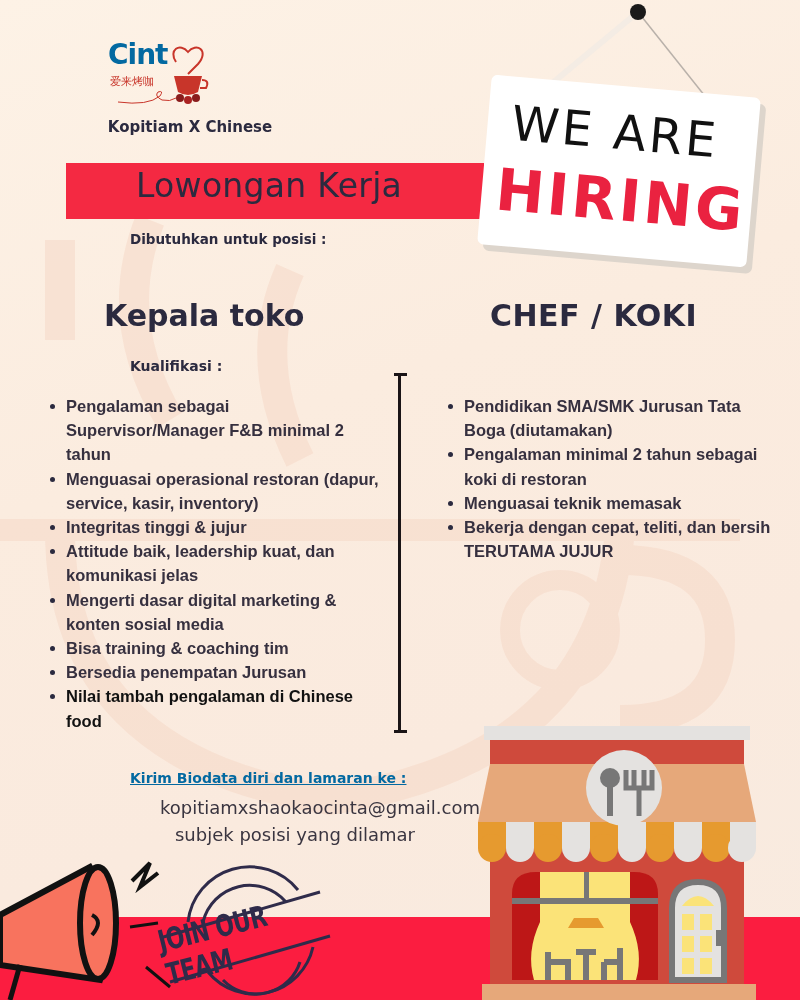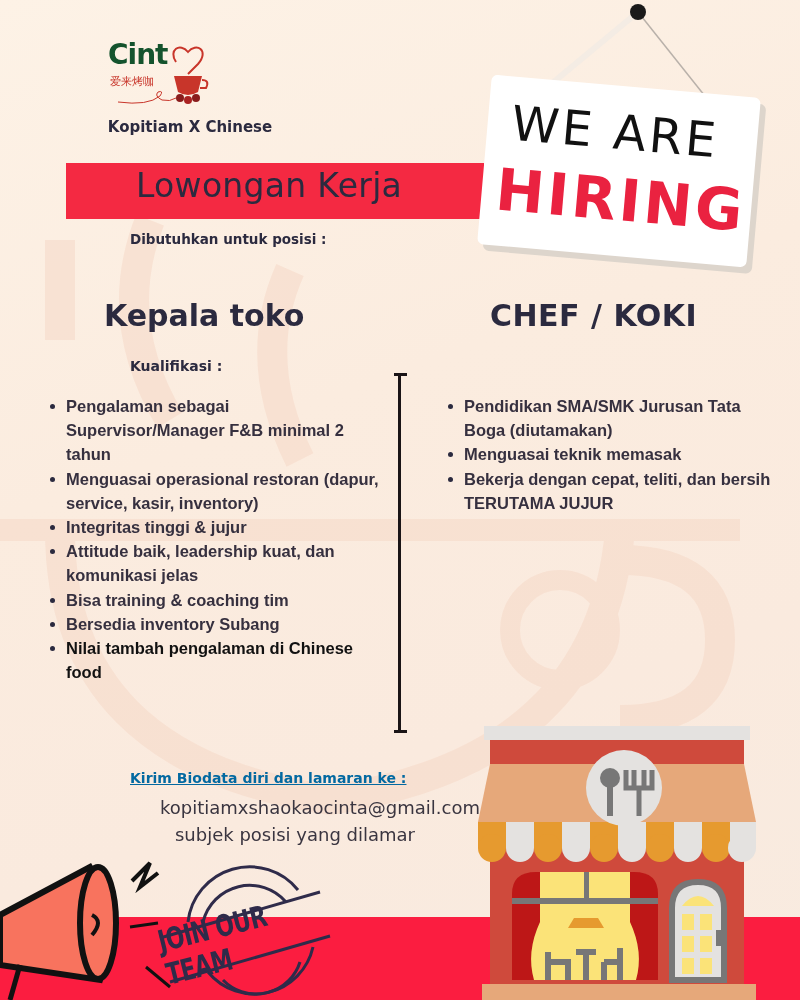--- a/index.html
+++ b/index.html
@@ -22,21 +22,21 @@
     position: absolute; left: 0; top: 917px; width: 800px; height: 83px;
     background: #fb1d40;
   }
   .abs { position: absolute; }
 
   
   .logo { left: 104px; top: 34px; width: 106px; height: 72px; }
   .logo-text {
     position: absolute; left: 4px; top: 4px;
     font-family: "DejaVu Sans", sans-serif; font-weight: bold;
-    font-size: 28px; color: #14532d; letter-spacing: -1px;
+    font-size: 28px; color: #0369a1; letter-spacing: -1px;
   }
   .logo-sub {
     position: absolute; left: 6px; top: 40px;
     font-size: 11px; color: #c8352a; text-align: right;
   }
   .brand {
     left: 90px; top: 118px; width: 200px;
     font-family: "DejaVu Sans", sans-serif; font-weight: bold;
     font-size: 15px; color: #2b2a3f; text-align: center;
   }
@@ -189,30 +189,32 @@
   <span class="sign-line2">HIRING</span>
 </div>
 
 <div class="abs col-title left-title">Kepala toko</div>
 <div class="abs kualifikasi">Kualifikasi :</div>
 <ul class="abs req left-list">
   <li>Pengalaman sebagai Supervisor/Manager F&amp;B minimal 2 tahun</li>
   <li>Menguasai operasional restoran (dapur, service, kasir, inventory)</li>
   <li>Integritas tinggi &amp; jujur</li>
   <li>Attitude baik, leadership kuat, dan komunikasi jelas</li>
+  <li>Mengerti dasar digital marketing &amp; konten sosial media</li>
   <li>Bisa training &amp; coaching tim</li>
-  <li>Bersedia inventory Subang</li>
+  <li>Bersedia penempatan Jurusan</li>
   <li class="dark">Nilai tambah pengalaman di Chinese food</li>
 </ul>
 
 <div class="abs divider"></div>
 
 <div class="abs col-title right-title">CHEF / KOKI</div>
 <ul class="abs req right-list">
   <li>Pendidikan SMA/SMK Jurusan Tata Boga (diutamakan)</li>
+  <li>Pengalaman minimal 2 tahun sebagai koki di restoran</li>
   <li>Menguasai teknik memasak</li>
   <li>Bekerja dengan cepat, teliti, dan bersih TERUTAMA JUJUR</li>
 </ul>
 
 <div class="abs contact-label">Kirim Biodata diri dan lamaran ke :</div>
 <div class="abs contact-email">kopitiamxshaokaocinta@gmail.com</div>
 <div class="abs contact-subject">subjek posisi yang dilamar</div>
 
 <svg class="abs megaphone" viewBox="0 0 175 145">
   <path d="M0 60 L90 12 Q120 60 100 125 L0 110 Z" fill="#f8735e" stroke="#111" stroke-width="6"></path>

